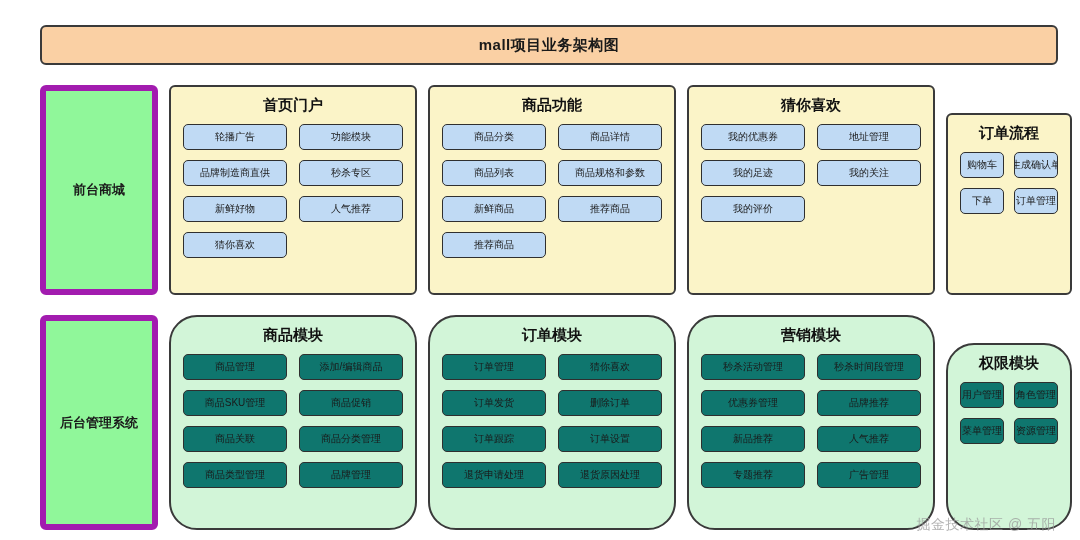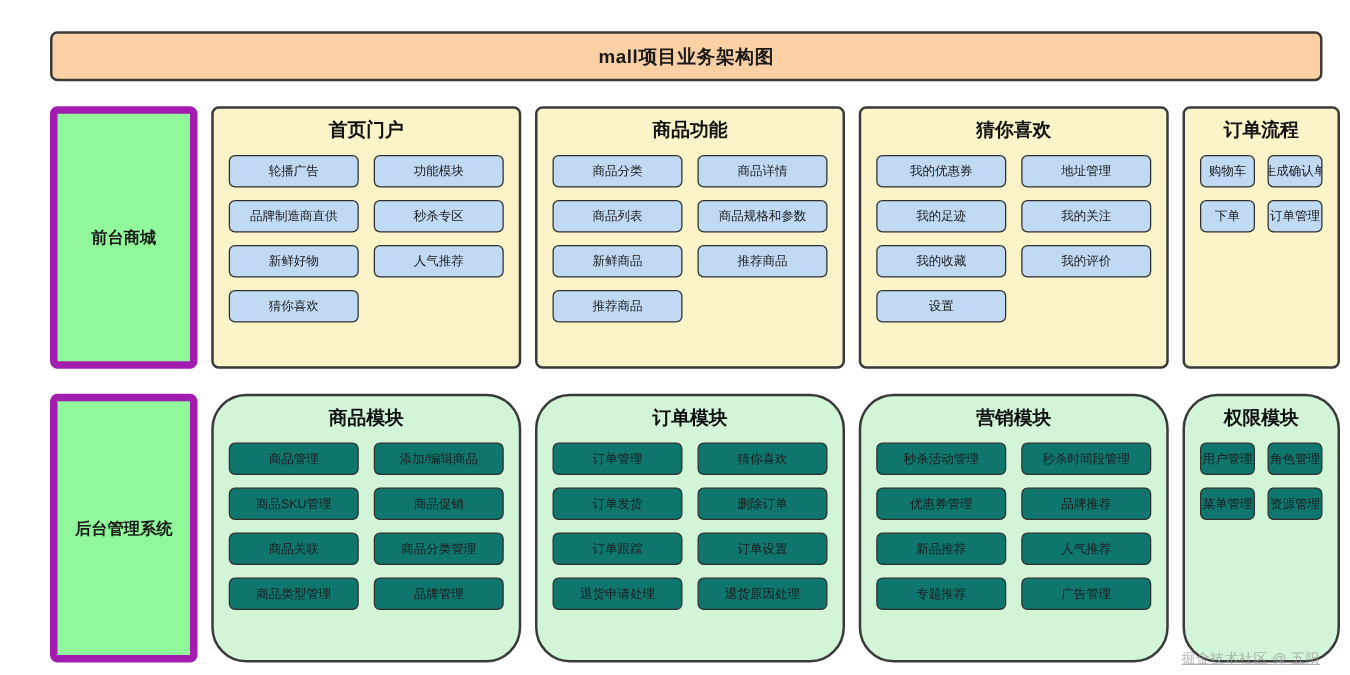--- a/index.html
+++ b/index.html
@@ -77,21 +77,21 @@
   .group-title {
     text-align: center;
     font-size: 15px;
     font-weight: bold;
     color: #111111;
     margin-bottom: 9px;
     line-height: 20px;
   }
 
   .group-w-wide   { flex: 0 0 248px; width: 248px; }
-  .group-w-narrow { flex: 0 0 126px; width: 126px; }
+  .group-w-narrow { flex: 0 0 126px; width: 126px; margin-top: 28px; }
 
   
   .items {
     display: grid;
     grid-template-columns: 1fr 1fr;
     gap: 10px 12px;
     align-content: start;
   }
   .items.single-col {
     grid-template-columns: 1fr 1fr;
@@ -115,26 +115,25 @@
   .item.green { background: #0f766e; }
 
   
   .item.small-text { font-size: 10px; }
 
   
   .watermark {
     position: absolute;
     right: 24px;
     bottom: 6px;
-    font-size: 11px;
+    font-size: 14px;
     color: #9a9a9a;
     opacity: 0.75;
     letter-spacing: 0.5px;
     white-space: nowrap;
-    text-decoration: underline;
   }
 </style>
 </head>
 <body>
 
 <div id="canvas">
 
   <div class="title-bar">
     <span>mall项目业务架构图</span>
   </div>
@@ -166,23 +165,21 @@
             <div class="item blue">推荐商品</div>
           </div>
         </div>
         <div class="group yellow group-w-wide">
           <div class="group-title">猜你喜欢</div>
           <div class="items">
             <div class="item blue">我的优惠券</div>
             <div class="item blue">地址管理</div>
             <div class="item blue">我的足迹</div>
             <div class="item blue">我的关注</div>
-            <div class="item blue">我的收藏</div>
             <div class="item blue">我的评价</div>
-            <div class="item blue">设置</div>
           </div>
         </div>
         <div class="group yellow group-w-narrow">
           <div class="group-title">订单流程</div>
           <div class="items single-col">
             <div class="item blue">购物车</div>
             <div class="item blue">生成确认单</div>
             <div class="item blue">下单</div>
             <div class="item blue">订单管理</div>
           </div>

